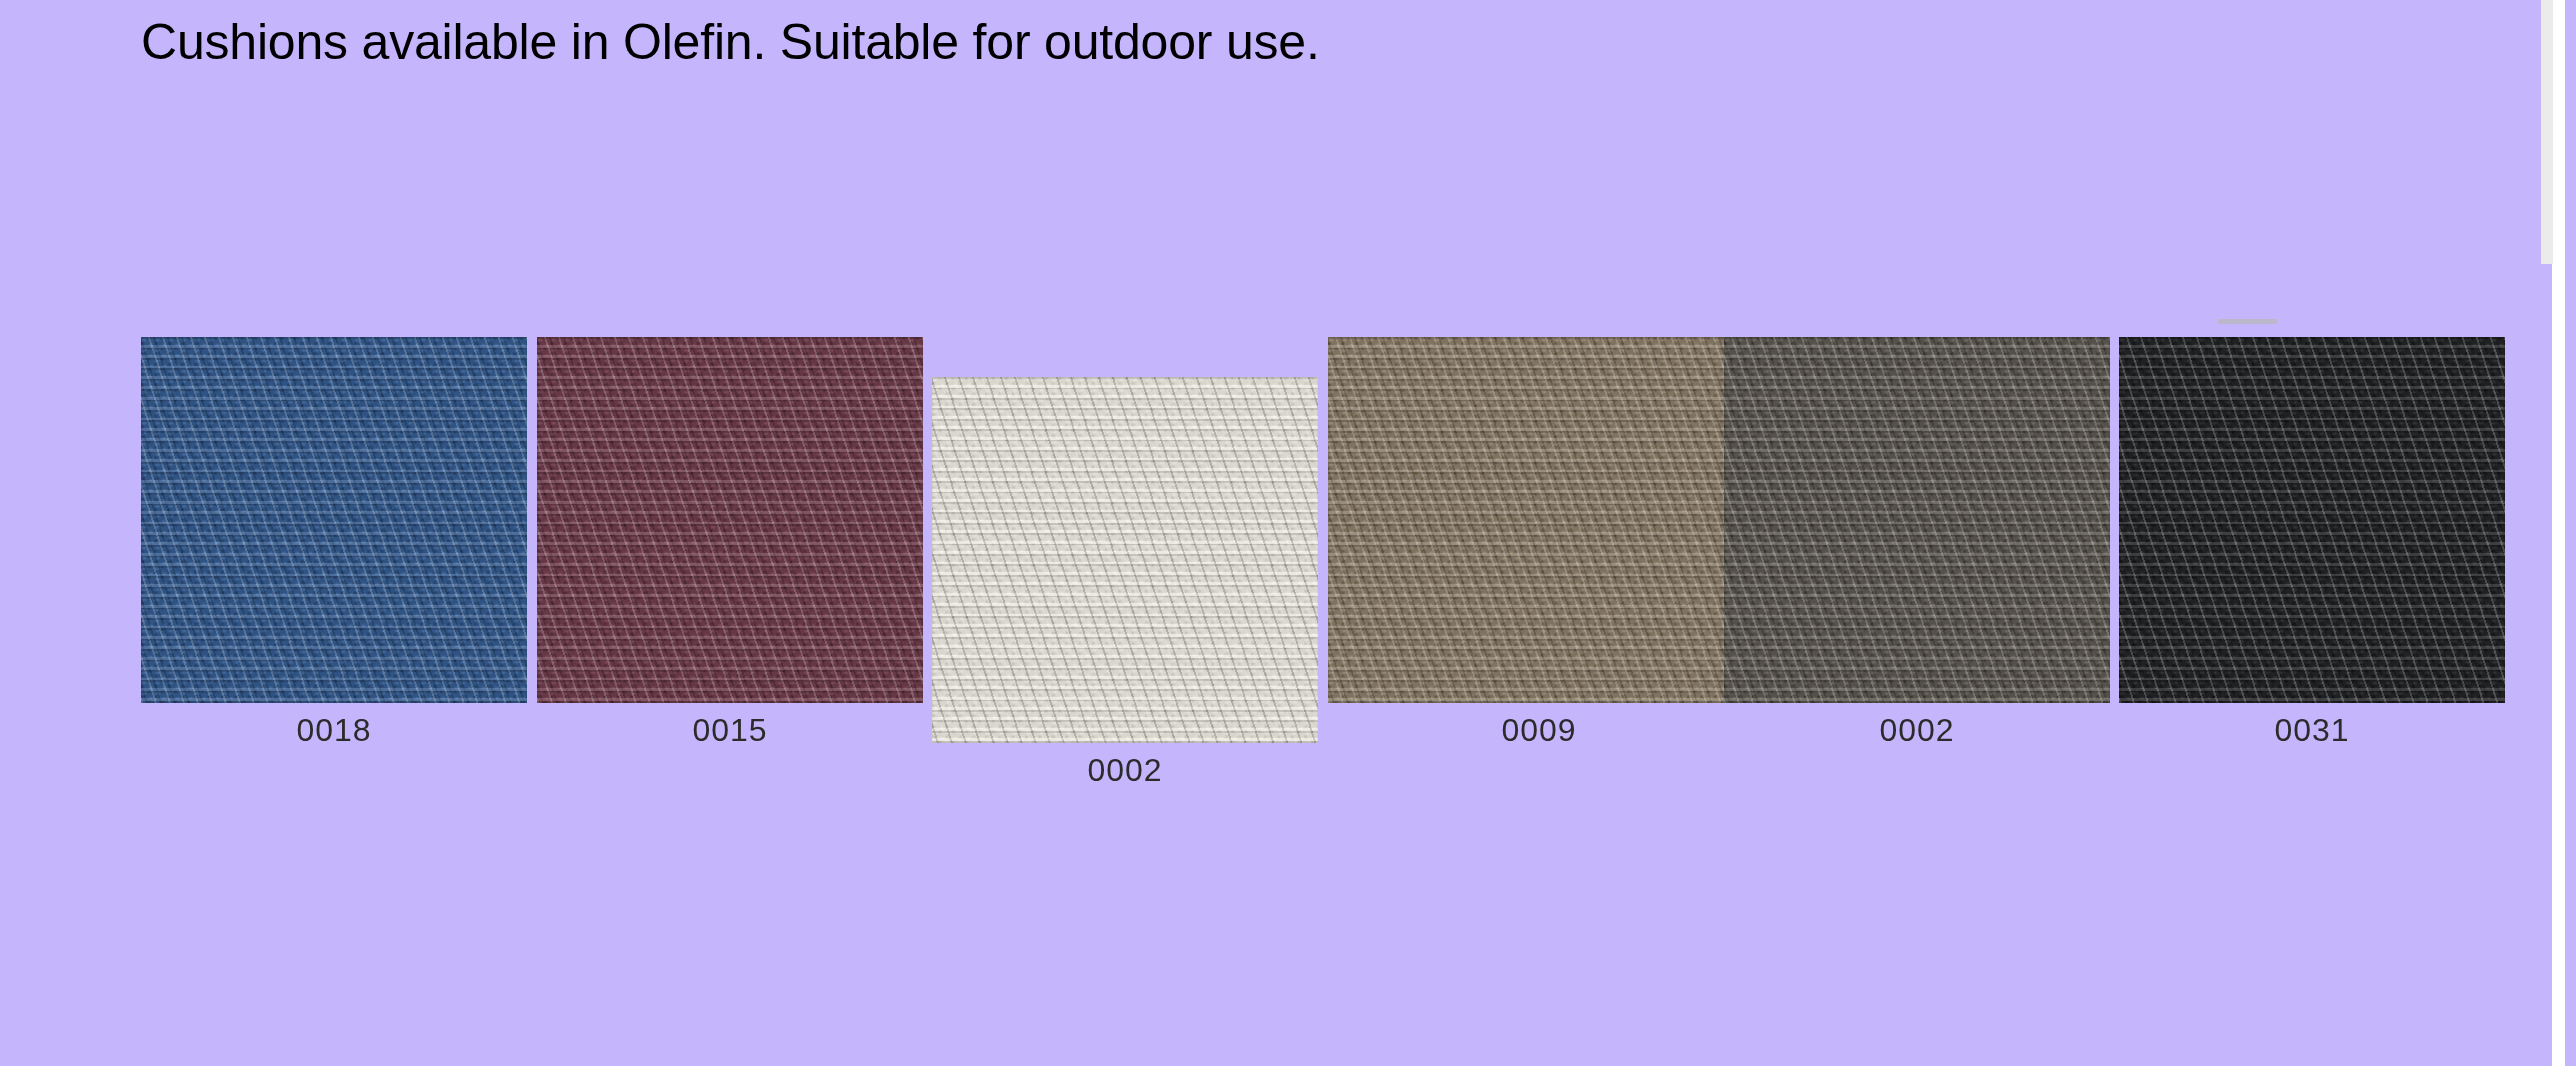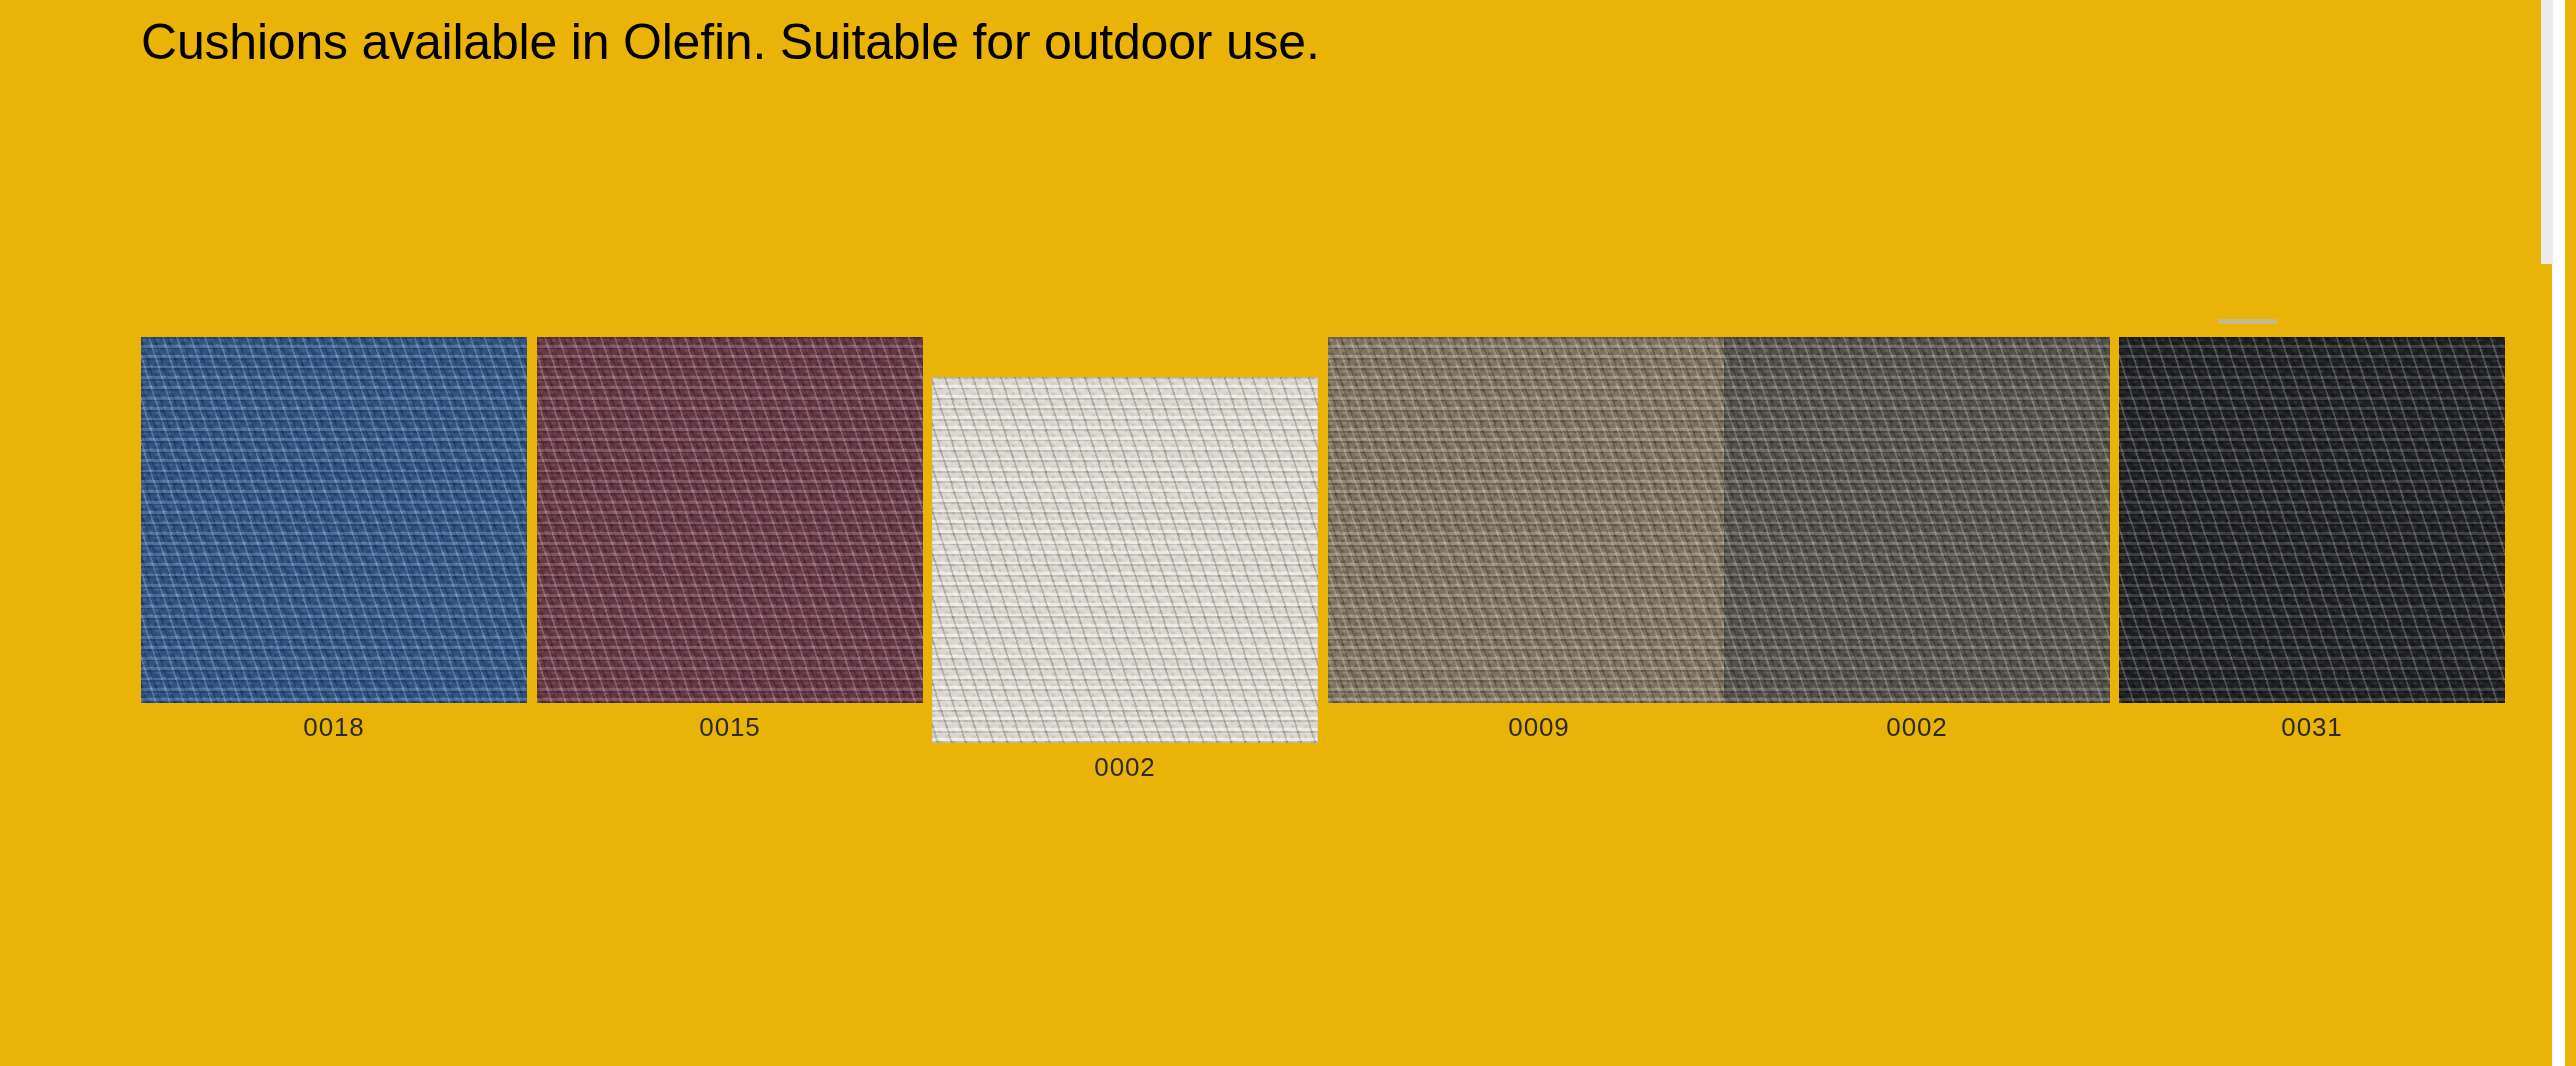--- a/index.html
+++ b/index.html
@@ -14,21 +14,21 @@
     overflow: hidden;
     font-family: "Liberation Sans", sans-serif;
     position: relative;
   }
 
   .page {
     position: absolute;
     left: 0; top: 0;
     width: 2576px;
     height: 1066px;
-    background: #eab308;
+    background: #c4b5fd;
   }
 
   
   .scrollbar-track {
     position: absolute;
     right: 11.4px;
     top: 0;
     width: 12.3px;
     height: 1066px;
     background: #ffffff;
@@ -108,21 +108,21 @@
         rgba(0,0,0,0.00) 13.3px
       );
     pointer-events: none;
   }
   .swatch-label {
     position: absolute;
     left: 0;
     top: 375px;
     width: 100%;
     text-align: center;
-    font-size: 26px;
+    font-size: 32px;
     color: #2b2b2b;
     font-family: "Liberation Sans", sans-serif;
     letter-spacing: 0.9px;
   }
 
   
   .top-artifact {
     position: absolute;
     width: 59px;
     height: 4.7px;

